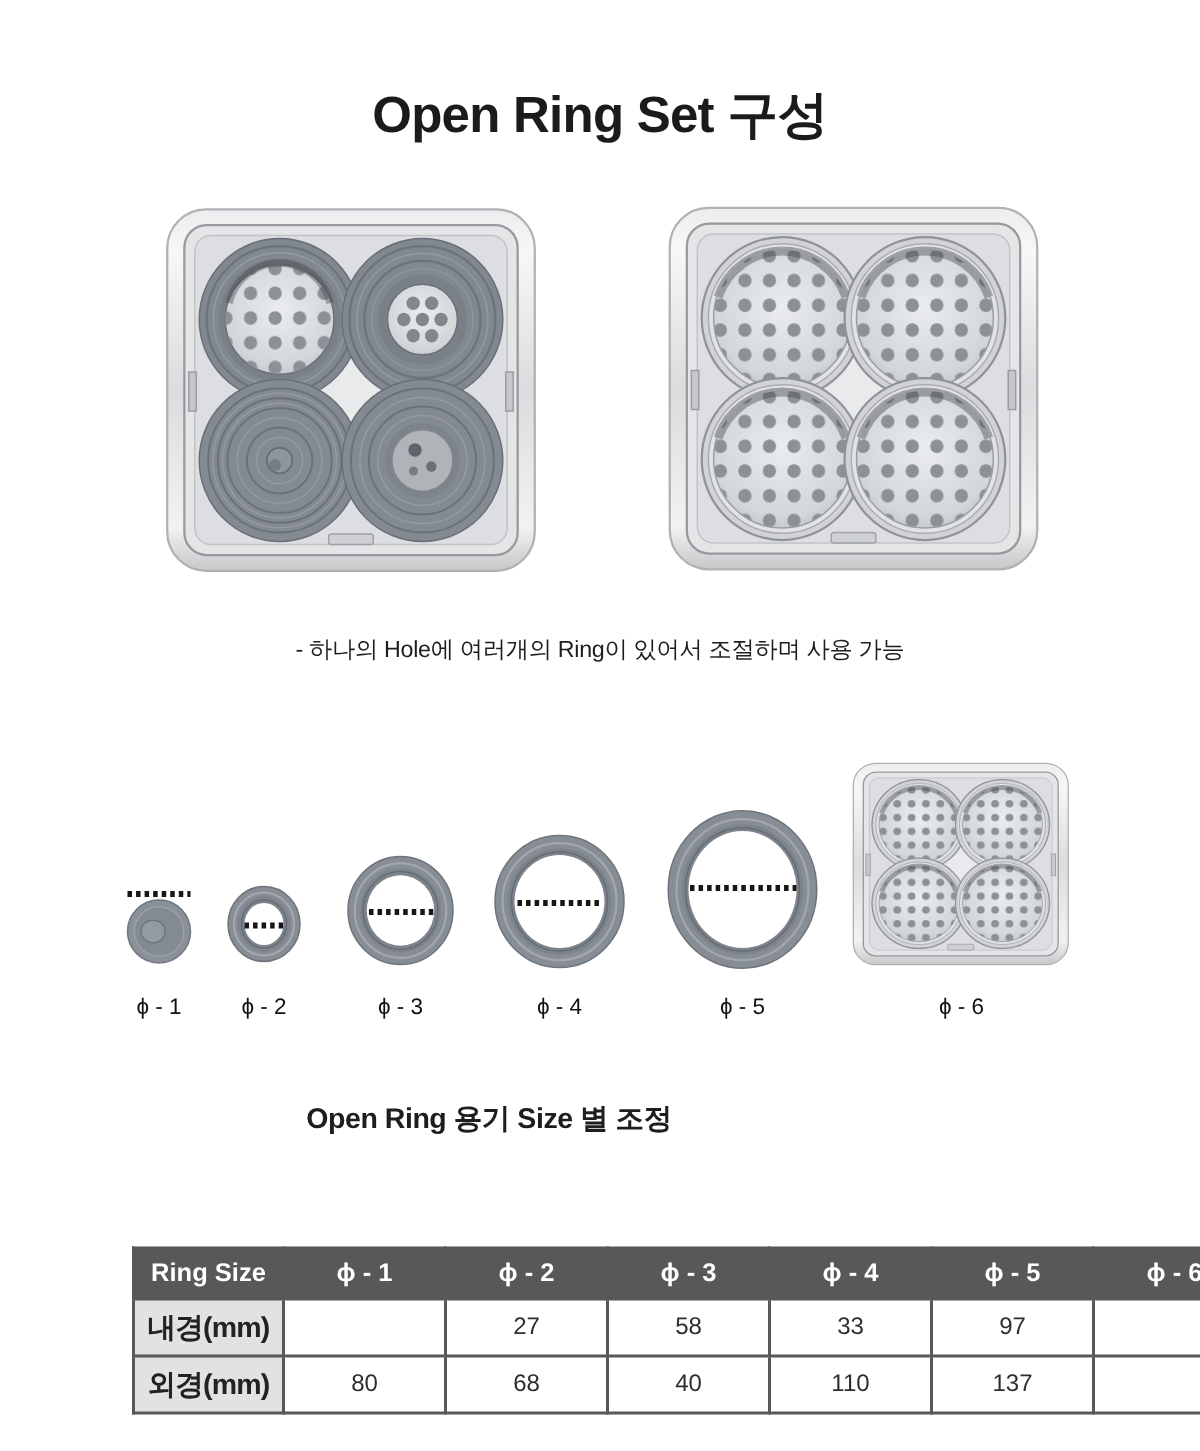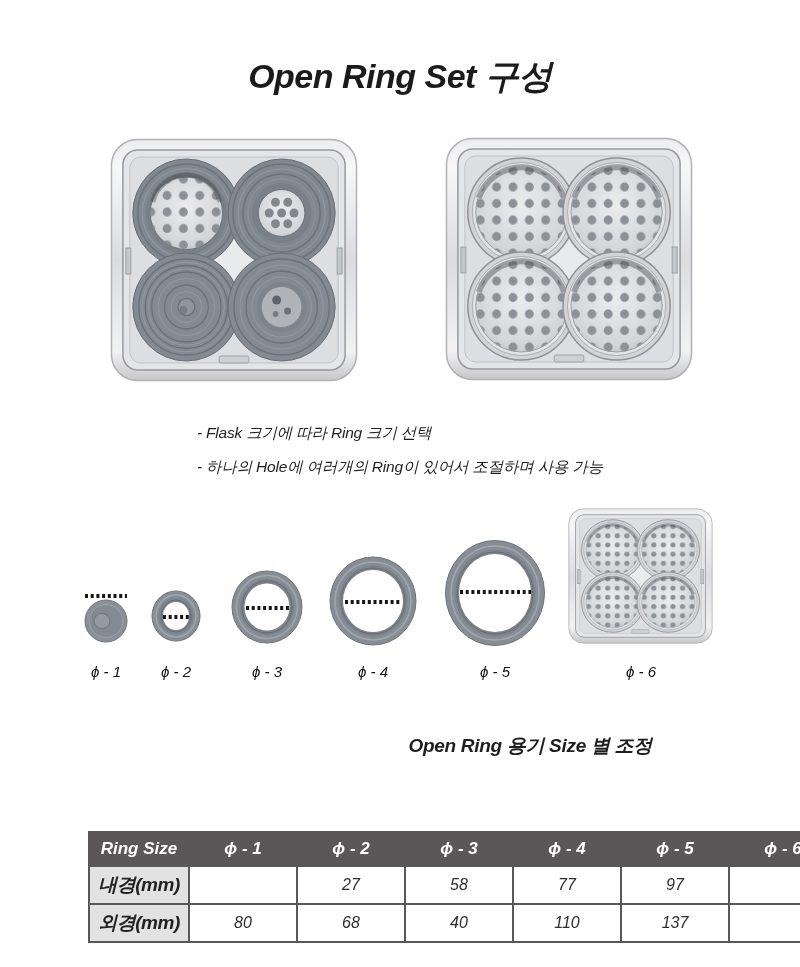--- a/index.html
+++ b/index.html
@@ -1,39 +1,39 @@
 <!DOCTYPE html>
 <html><head>
 <meta charset="utf-8">
 <style>
   html,body{margin:0;padding:0;background:#ffffff;}
   .page{
     position:relative;width:800px;height:967px;margin:0 auto;background:#fff;
-    font-family:"Liberation Sans","DejaVu Sans",sans-serif;overflow:hidden;font-style:italic;
+    font-family:"Liberation Sans","DejaVu Sans",sans-serif;overflow:hidden;
   }
   .title{
     position:absolute;top:54px;left:0;width:800px;margin:0;
     text-align:center;font-size:34px;font-weight:600;color:#1b1b1b;letter-spacing:-0.5px;
   }
   .tray{position:absolute;}
   .tray svg{display:block;width:100%;height:100%;}
   .tray-left{left:110px;top:138px;width:248px;height:244px;}
   .tray-right{left:445px;top:137px;width:248px;height:244px;}
   .tray-small{left:568px;top:508px;width:145px;height:136px;}
   .bullets{position:absolute;left:197px;top:423px;}
   .bullets p{margin:0 0 13px 0;font-size:15.5px;font-weight:500;color:#1e1e1e;letter-spacing:-0.2px;}
   .lineup{position:absolute;left:0;top:520px;width:800px;height:145px;}
   .dash{stroke:#161616;stroke-width:4;stroke-dasharray:3 2.7;fill:none;}
   .ring-label{
     position:absolute;top:663px;width:64px;text-align:center;
     font-size:15px;font-weight:500;color:#111;
   }
   .subtitle{
     position:absolute;top:733px;left:0;width:652px;margin:0;
-    text-align:right;font-size:19px;font-weight:700;color:#1e1e1e;letter-spacing:-0.3px;
+    text-align:center;font-size:19px;font-weight:700;color:#1e1e1e;letter-spacing:-0.3px;
   }
   .size-table{
     position:absolute;left:88px;top:831px;width:750px;
     border-collapse:collapse;table-layout:fixed;
   }
   .size-table th,.size-table td{border:2px solid #595757;text-align:center;vertical-align:middle;padding:0;}
   .size-table thead th{background:#595757;color:#fff;font-size:17px;font-weight:600;height:32px;}
   .size-table tbody th{background:#e3e2e2;color:#222;font-size:19px;font-weight:600;height:36px;letter-spacing:-0.5px;}
   .size-table tbody td{background:#fff;color:#2e2e2e;font-size:16px;font-weight:400;}
   .defs-holder{position:absolute;width:0;height:0;}
@@ -148,21 +148,20 @@
     </svg>
   </div>
 
   <div class="tray tray-right">
     <svg viewBox="0 0 250 244" preserveAspectRatio="none">
       <use href="#open-tray" width="250" height="244"></use>
     </svg>
   </div>
 
   <div class="bullets">
-    <p>- Flask 크기에 따라 Ring 크기 선택</p>
     <p>- 하나의 Hole에 여러개의 Ring이 있어서 조절하며 사용 가능</p>
   </div>
 
   <svg class="lineup" viewBox="0 520 800 145">
     <g>
       <line class="dash" x1="85" y1="596" x2="127" y2="596"></line>
       <circle cx="106" cy="621" r="21" fill="#8a9098" stroke="#70767d" stroke-width="1"></circle>
       <circle cx="106" cy="621" r="16.5" fill="#848a92" stroke="#9ba0a6" stroke-width="1"></circle>
       <ellipse cx="102" cy="621" rx="8" ry="7.5" fill="#949aa1" stroke="#6e747b" stroke-width="1"></ellipse>
     </g>
@@ -235,21 +234,21 @@
         <th>ϕ - 5</th>
         <th>ϕ - 6</th>
       </tr>
     </thead>
     <tbody>
       <tr>
         <th>내경(mm)</th>
         <td></td>
         <td>27</td>
         <td>58</td>
-        <td>77</td>
+        <td>33</td>
         <td>97</td>
         <td></td>
       </tr>
       <tr>
         <th>외경(mm)</th>
         <td>80</td>
         <td>68</td>
         <td>40</td>
         <td>110</td>
         <td>137</td>

